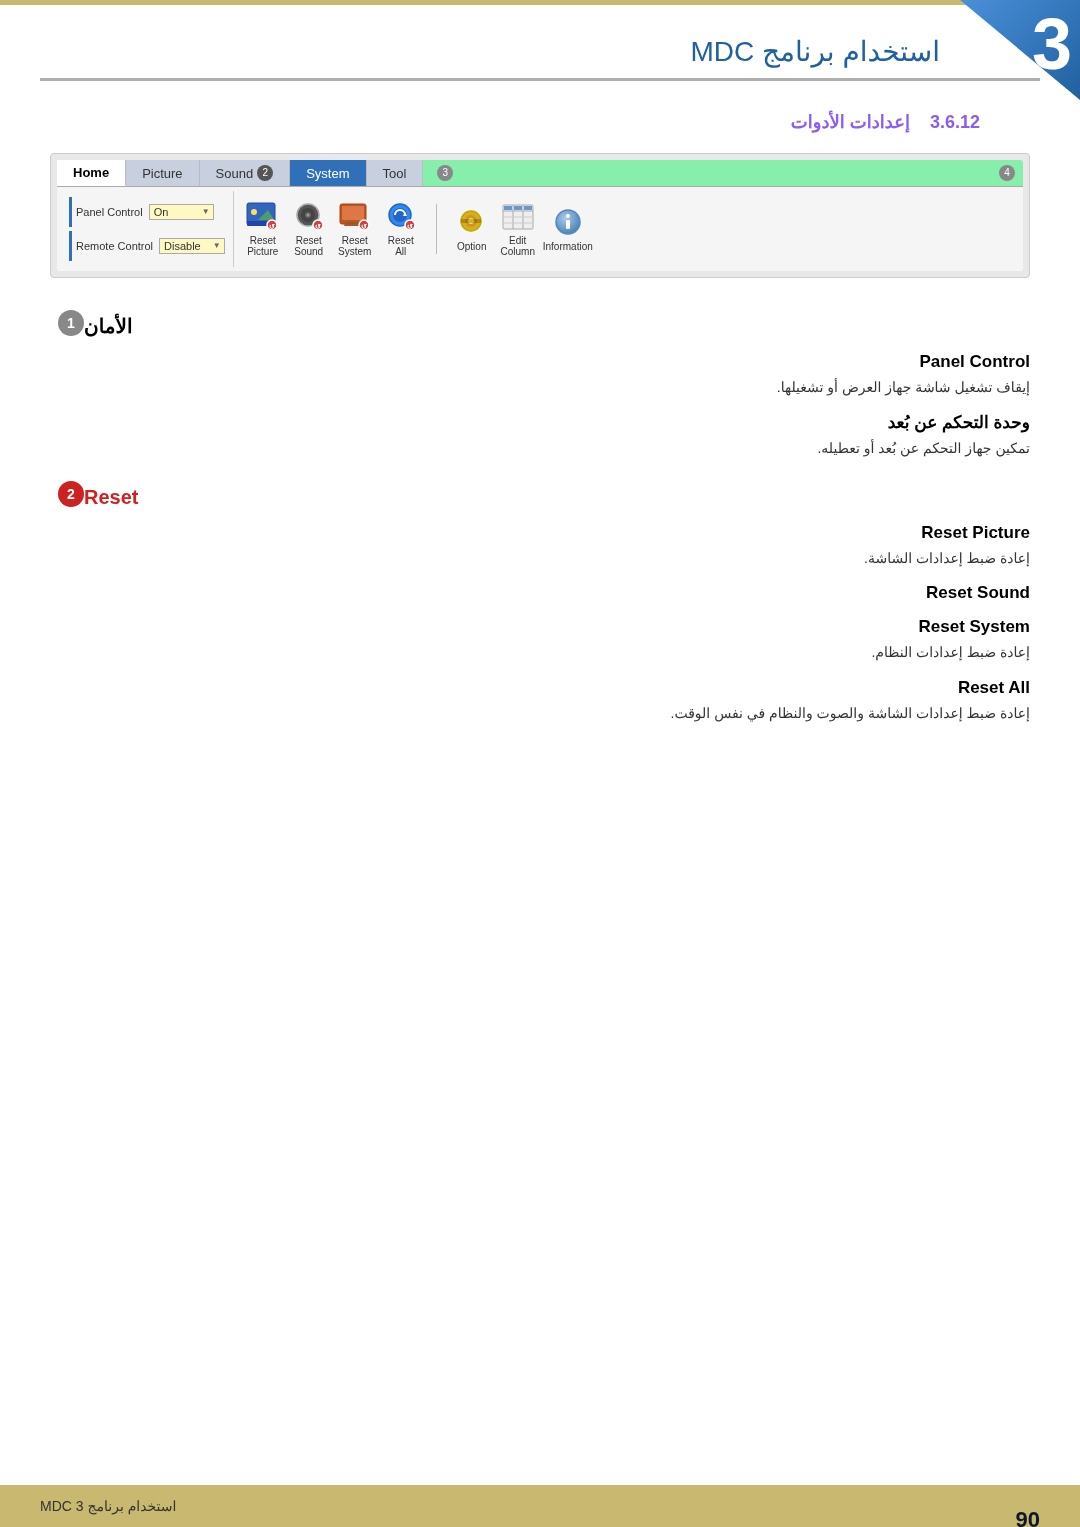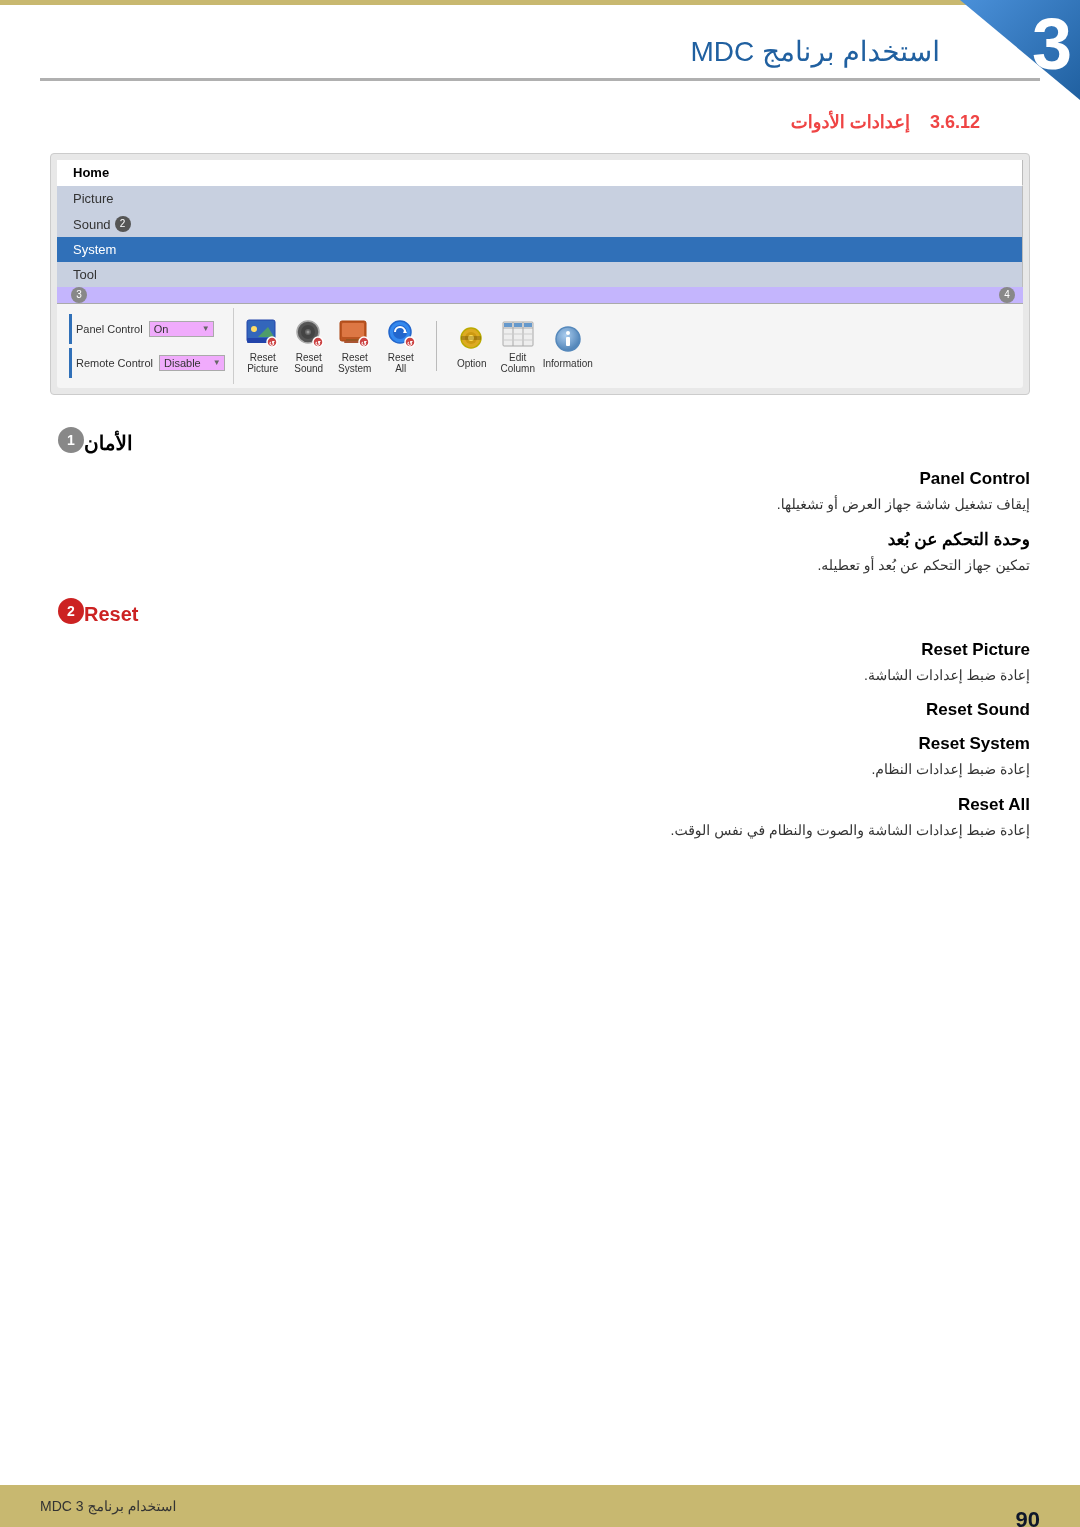--- a/index.html
+++ b/index.html
@@ -45,41 +45,40 @@
     .title-underline {
       height: 3px;
       background: #b0b0b0;
       margin: 0 40px 0 40px;
     }
 
     
     .section-heading {
       text-align: right;
       direction: rtl;
-      color: #ef4444;
+      color: #8b5cf6;
       font-size: 18px;
       font-weight: bold;
       margin: 30px 50px 20px 0;
       padding-right: 50px;
     }
 
     
     .toolbar-container {
       margin: 0 50px 30px 50px;
       border: 1px solid #ccc;
       border-radius: 4px;
       background: #e8e8e8;
       padding: 6px;
     }
 
     .toolbar-nav {
       display: flex;
-      flex-direction: column;
       align-items: stretch;
-      background: #c4b5fd;
+      background: #86efac;
       border-radius: 3px 3px 0 0;
       border-bottom: 1px solid #aaa;
     }
     .tab-item {
       padding: 5px 16px;
       font-size: 13px;
       color: #333;
       cursor: pointer;
       border-right: 1px solid #bbb;
       background: #c8d0e0;
@@ -133,21 +132,21 @@
     }
     .panel-label {
       color: #333;
       margin-right: 6px;
       font-size: 11px;
     }
     .panel-value {
       font-size: 11px;
       color: #333;
       border: 1px solid #aaa;
-      background: #f0abfc;
+      background: #fef9c3;
       padding: 1px 23px 1px 4px;
       position: relative;
       min-width: 65px;
     }
     .panel-value::after {
       content: '▼';
       font-size: 8px;
       position: absolute;
       right: 3px;
       top: 2px;

